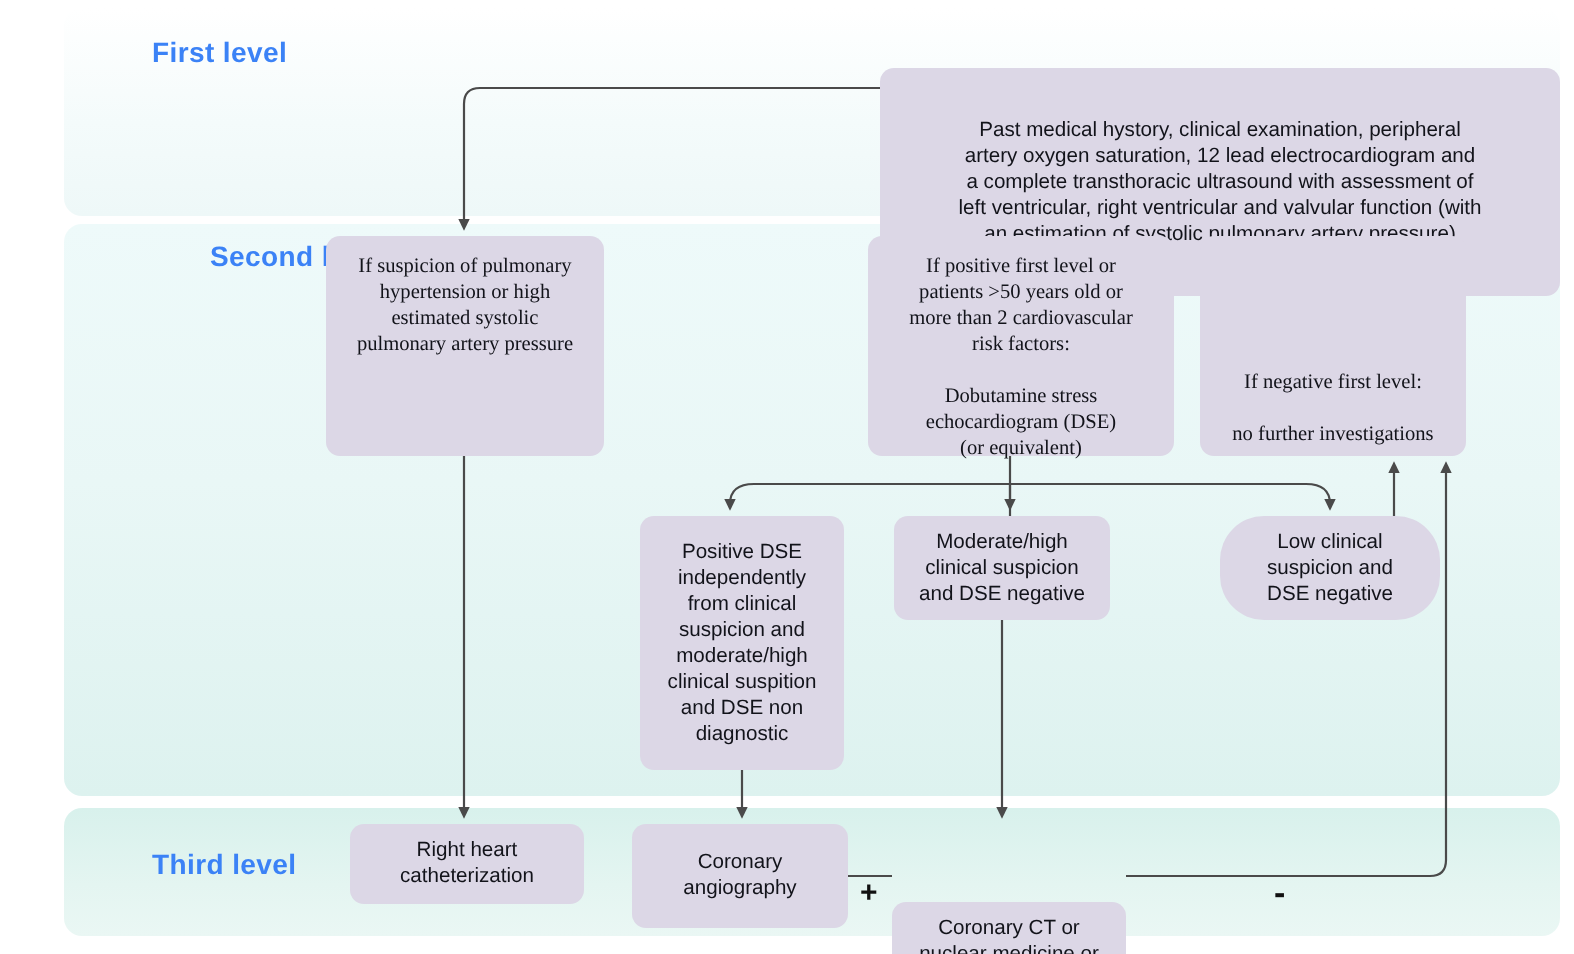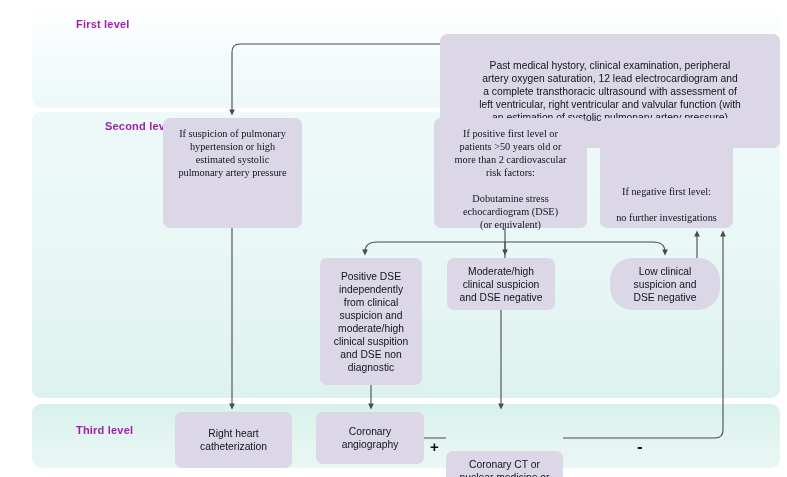--- a/index.html
+++ b/index.html
@@ -9,42 +9,42 @@
 
   
   .band{position:absolute;border-radius:9px;}
   #band-first{left:32px;top:4px;width:748px;height:104px;
      background:linear-gradient(180deg,#ffffff 0%,#f4fbfb 55%,#eef8f8 100%);}
   #band-second{left:32px;top:112px;width:748px;height:286px;
      background:linear-gradient(180deg,#eefafa 0%,#e9f7f6 45%,#ddf2ef 100%);}
   #band-third{left:32px;top:404px;width:748px;height:64px;
      background:linear-gradient(180deg,#d8f1ec 0%,#e4f5f1 60%,#eaf7f4 100%);}
 
-  .band-label{position:absolute;font-size:11px;font-weight:bold;
-     color:#a21caf;letter-spacing:.2px;padding-left:30px;}
+  .band-label{position:absolute;font-size:14px;font-weight:bold;
+     color:#3b82f6;letter-spacing:.2px;padding-left:30px;}
   #lbl-first{left:46px;top:18px;}
   #lbl-second{left:46px;top:120px;margin-left:29px;}
   #lbl-third{left:46px;top:424px;}
 
   
   .node{position:absolute;background:#dcd7e6;border-radius:7px;
      color:#12131a;font-size:10.3px;line-height:13px;text-align:center;
      display:flex;align-items:center;justify-content:center;
      padding:4px 6px;box-sizing:border-box;}
   .node .t{white-space:pre-line;}
   .node.top{align-items:flex-start;padding-top:9px;font-family:Liberation Serif, serif;}
 
   #n-first   {left:440px;top:6px;  width:340px;height:114px;margin-top:28px;}
   #n-pht     {left:163px;top:118px;width:139px;height:110px;}
   #n-dse     {left:434px;top:118px;width:153px;height:110px;}
   #n-neg     {left:600px;top:118px;width:133px;height:110px;align-items:flex-end;}
   #n-posdse  {left:320px;top:258px;width:102px;height:127px;}
   #n-modhigh {left:447px;top:258px;width:108px;height:52px;}
   #n-lowclin {left:610px;top:258px;width:110px;height:52px;border-radius:22px;}
-  #n-rhc     {left:175px;top:412px;width:117px;height:56px;}
+  #n-rhc     {left:175px;top:412px;width:117px;height:40px;}
   #n-coroang {left:316px;top:412px;width:108px;height:52px;}
   #n-coroct  {left:446px;top:412px;width:117px;height:52px;margin-top:39px;}
 
   
   #wires{position:absolute;left:0;top:0;width:787px;height:477px;}
 
   .sign{position:absolute;font-size:15px;font-weight:bold;color:#111;}
   #sign-plus{left:430px;top:438px;}
   #sign-minus{left:637px;top:437px;font-size:17px;}
 </style>

